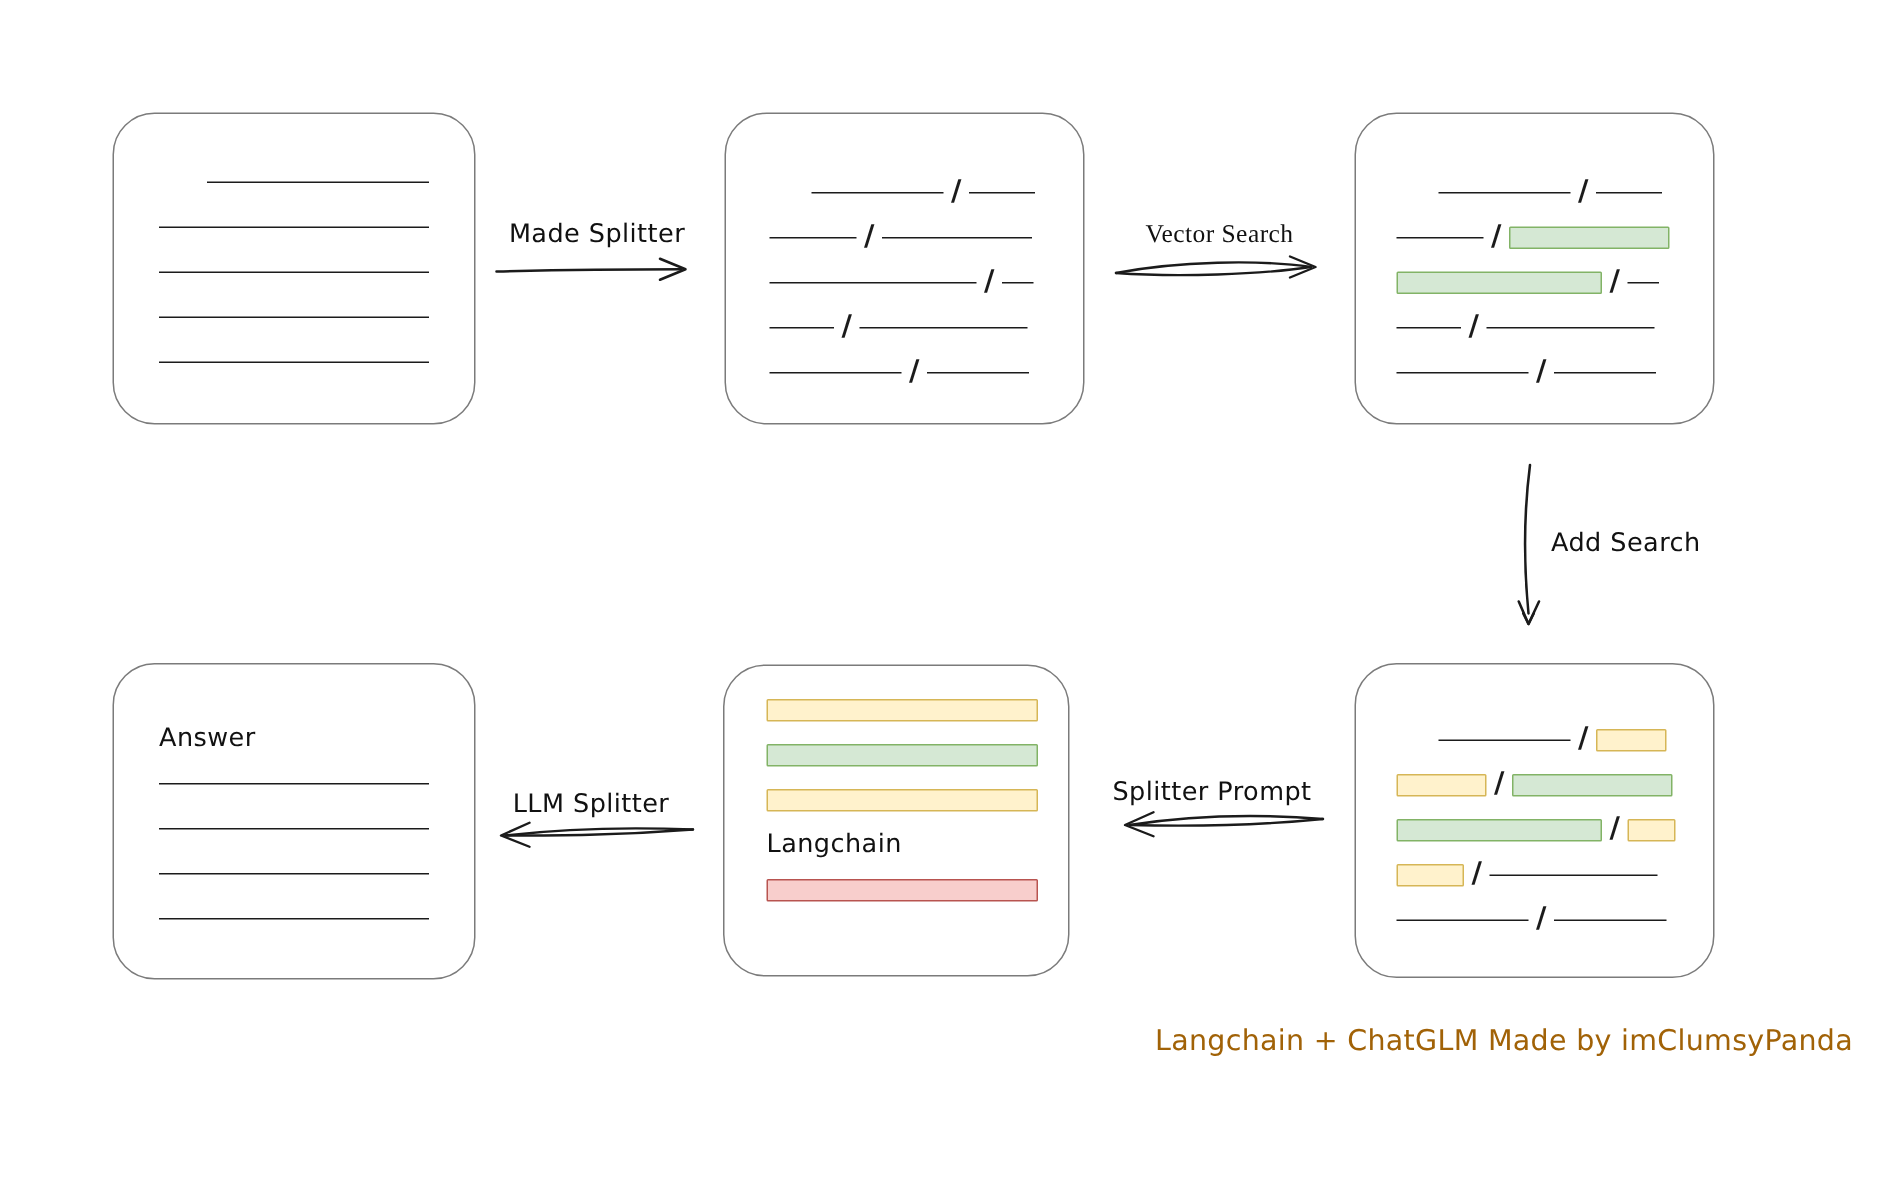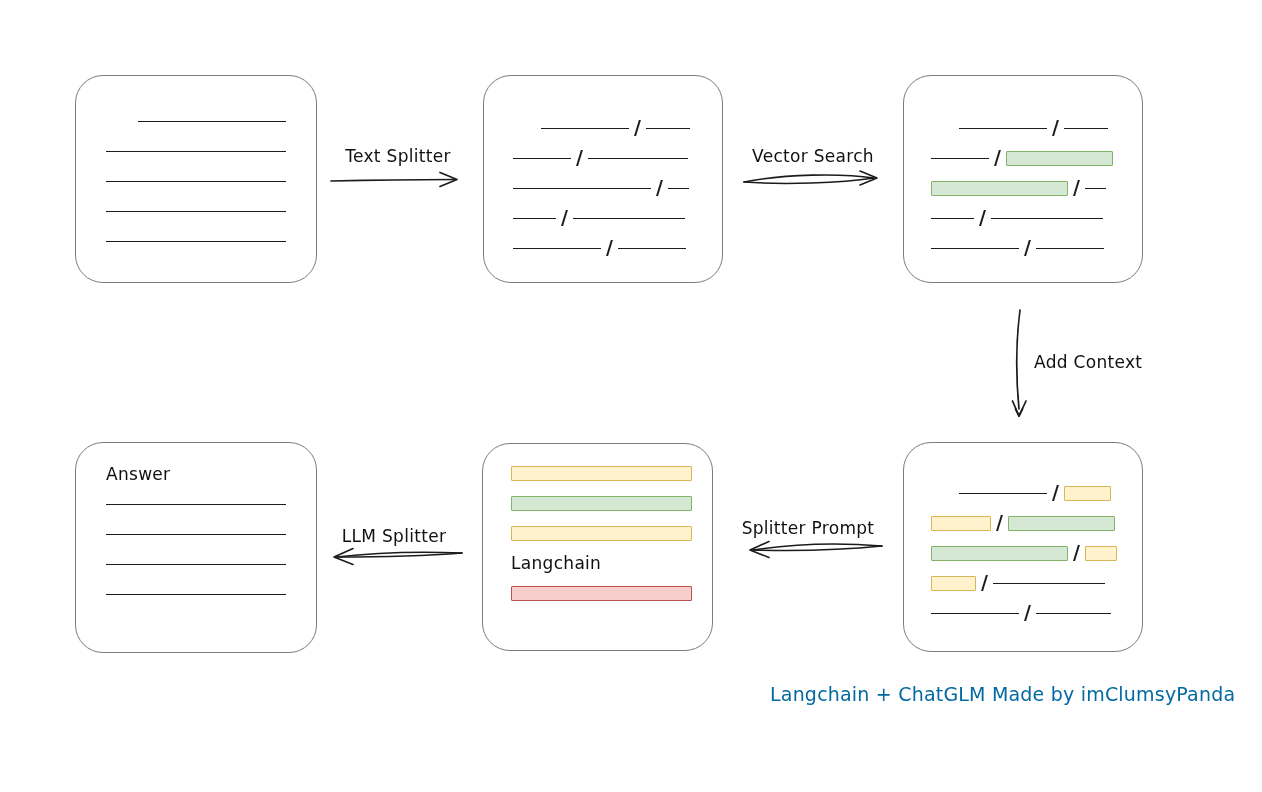--- a/index.html
+++ b/index.html
@@ -18,21 +18,21 @@
     position: absolute;
     background: #ffffff;
     border: 1.6px solid #7b7b7b;
     border-radius: 28px;
   }
   #node-source-document { left: 75px;  top: 75px;  width: 242px; height: 208px; padding: 30px 30px 0 30px; }
   #node-split-text      { left: 483px; top: 75px;  width: 240px; height: 208px; padding: 37px 24px 0 29px; }
   #node-vector-matches  { left: 903px; top: 75px;  width: 240px; height: 208px; padding: 37px 24px 0 27px; }
   #node-context-chunks  { left: 903px; top: 442px; width: 240px; height: 210px; padding: 35px 24px 0 27px; }
   #node-prompt          { left: 482px; top: 443px; width: 231px; height: 208px; padding: 14px 20px 0 28px; }
-  #node-answer          { left: 75px;  top: 442px; width: 242px; height: 211px; padding: 16px 30px 0 30px; }
+  #node-answer          { left: 75px;  top: 442px; width: 242px; height: 211px; padding: 34px 30px 0 30px; }
 
   .row {
     display: flex;
     align-items: center;
     height: 30px;
   }
   .seg-line {
     height: 0;
     border-bottom: 1.7px solid #1b1b1b;
   }
@@ -58,42 +58,42 @@
   
   .arrow-label {
     position: absolute;
     font-size: 17px;
     letter-spacing: 0.3px;
     color: #111111;
     text-align: center;
     white-space: nowrap;
   }
   #label-text-splitter   { left: 328px;  top: 146px; width: 140px; }
-  #label-vector-search   { left: 738px;  top: 146px; width: 150px; }
+  #label-vector-search   { left: 738px;  top: 146px; width: 150px; font-family: Liberation Serif, serif; }
   #label-add-context     { left: 1034px; top: 352px; width: 130px; text-align: left; }
   #label-generate-prompt { left: 730px;  top: 518px; width: 156px; }
   #label-llm-response    { left: 326px;  top: 526px; width: 136px; }
 
   .arrow-svg { position: absolute; }
   #arrow-text-splitter   { left: 328px;  top: 168px; }
   #arrow-vector-search   { left: 740px;  top: 166px; }
   #arrow-add-context     { left: 1003px; top: 306px; }
   #arrow-generate-prompt { left: 732px;  top: 537px; }
   #arrow-llm-response    { left: 316px;  top: 544px; }
 
   
   #caption {
     position: absolute;
     left: 770px;
     top: 683px;
     width: 420px;
     text-align: center;
     font-size: 19px;
     letter-spacing: 0.2px;
-    color: #0369a1;
+    color: #a16207;
     white-space: nowrap;
   }
 </style>
 </head>
 <body>
 
 <div id="canvas">
 
   <div class="node" id="node-source-document" style="border-color: rgb(123, 123, 123);">
       <div class="row" style="padding-left: 32px;">
@@ -222,23 +222,23 @@
         <div class="seg-slash">/</div>
         <div class="seg-line" style="width: 112px; border-bottom-color: rgb(27, 27, 27);"></div>
       </div>
       <div class="row">
         <div class="seg-line" style="width: 88px; border-bottom-color: rgb(27, 27, 27);"></div>
         <div class="seg-slash">/</div>
         <div class="seg-line" style="width: 75px; border-bottom-color: rgb(27, 27, 27);"></div>
       </div>
     </div>
 
-  <div class="arrow-label" id="label-text-splitter">Text Splitter</div>
+  <div class="arrow-label" id="label-text-splitter">Made Splitter</div>
   <div class="arrow-label" id="label-vector-search">Vector Search</div>
-  <div class="arrow-label" id="label-add-context">Add Context</div>
+  <div class="arrow-label" id="label-add-context">Add Search</div>
   <div class="arrow-label" id="label-generate-prompt">Splitter Prompt</div>
   <div class="arrow-label" id="label-llm-response">LLM Splitter</div>
 
   <svg class="arrow-svg" id="arrow-text-splitter" width="142" height="24" viewBox="0 0 142 24" fill="none" stroke="#1b1b1b" stroke-width="1.7" stroke-linecap="round" stroke-linejoin="round">
     <path d="M3,13 C45,12 90,11.5 126,11.5"></path>
     <path d="M112,4.5 L129,11.5 L112,18.5"></path>
   </svg>
 
   <svg class="arrow-svg" id="arrow-vector-search" width="150" height="26" viewBox="0 0 150 26" fill="none" stroke="#1b1b1b" stroke-width="1.6" stroke-linecap="round" stroke-linejoin="round">
     <path d="M4,16 C45,8 100,7 134,12"></path>

